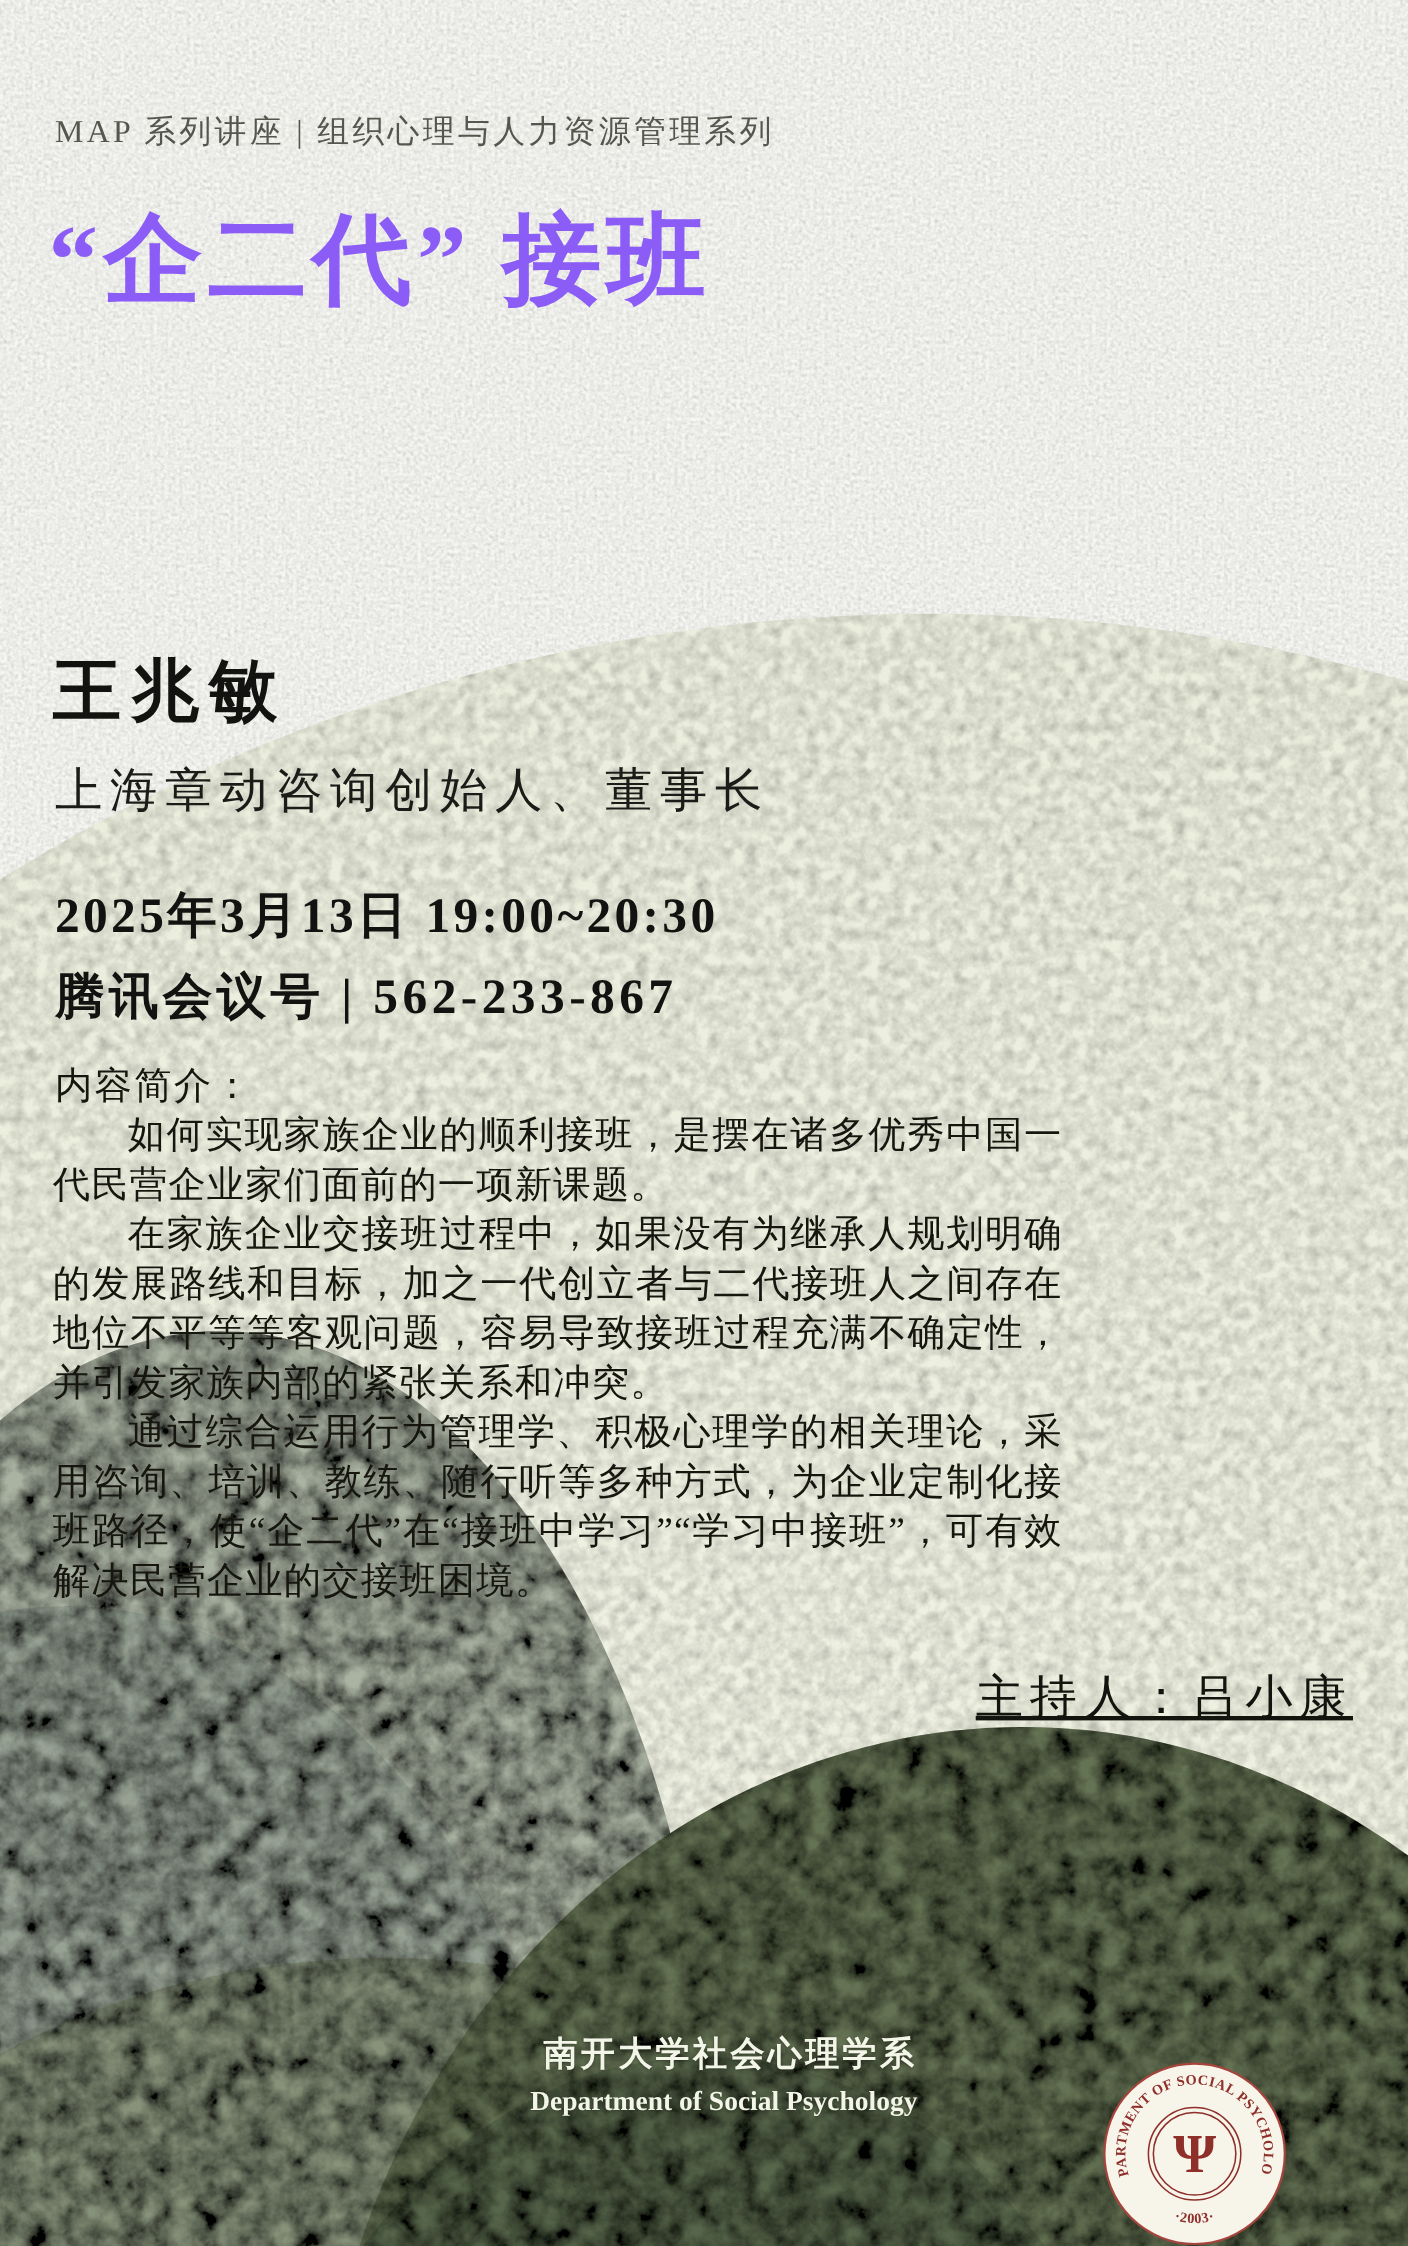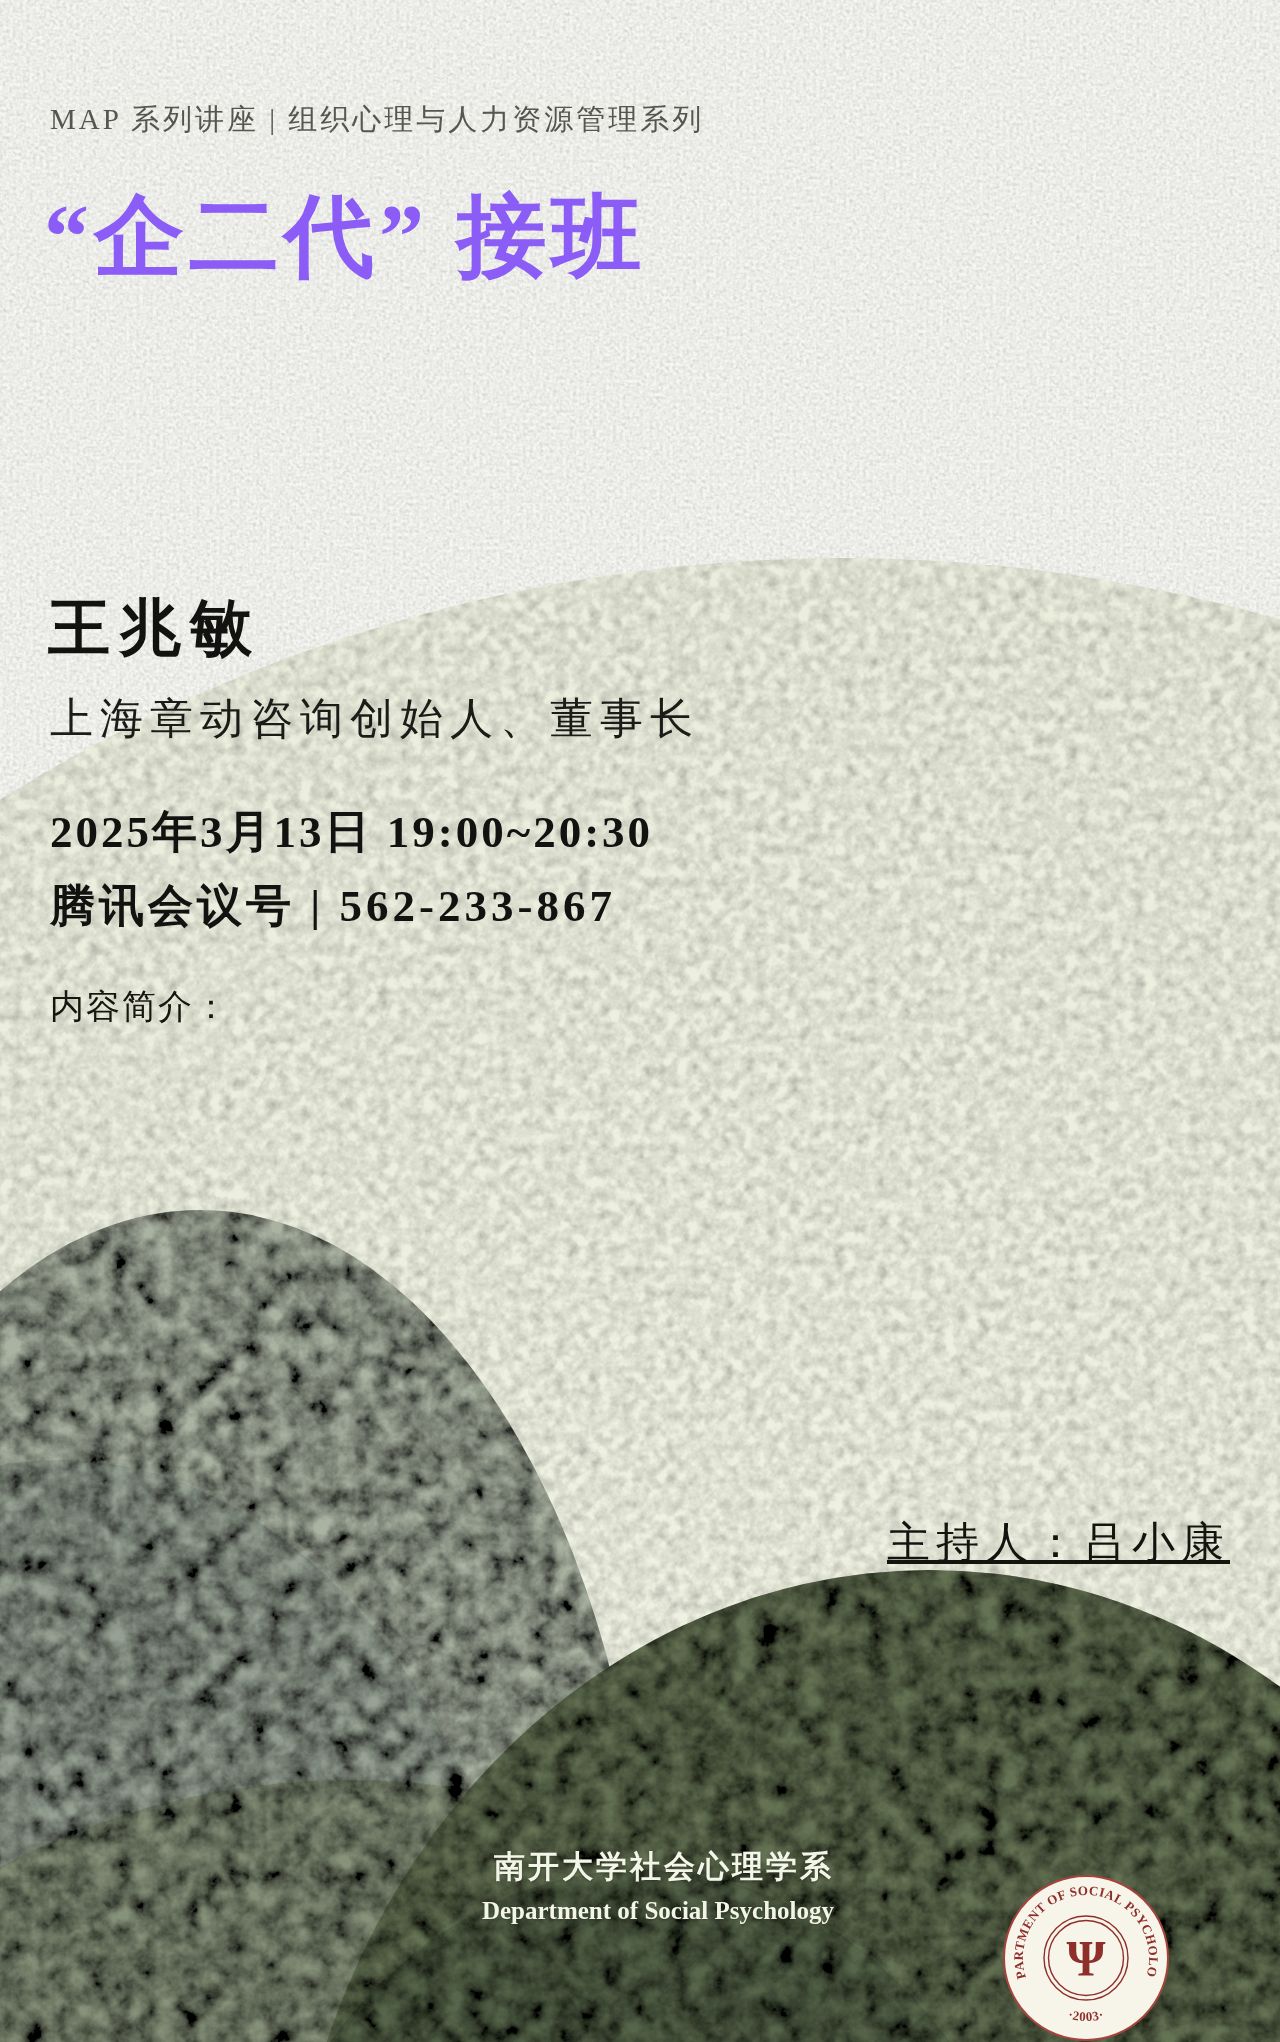--- a/index.html
+++ b/index.html
@@ -35,21 +35,21 @@
   .meeting-datetime {
     position:absolute; left:50px; top:802px;
     font-size:45px; font-weight:600; letter-spacing:3px; color:#121210;
   }
   .meeting-id {
     position:absolute; left:50px; top:876px;
     font-size:45px; font-weight:600; letter-spacing:4px; color:#121210;
   }
   .intro-heading {
     position:absolute; left:50px; top:964px;
-    font-size:34px; letter-spacing:2px; color:#16160f;margin-top:20px;
+    font-size:34px; letter-spacing:2px; color:#16160f;
   }
   .intro-body {
     position:absolute; left:48px; top:1010px; width:918px;
     font-size:34px; line-height:45px; letter-spacing:1px;
     text-align:justify; color:#16160f;
   }
   .intro-body p { margin:0; text-indent:2em; }
   .host-line {
     position:absolute; right:50px; top:1514px;
     font-size:43px; letter-spacing:6px; color:#14140f;text-decoration:underline;
@@ -121,20 +121,25 @@
     <span style="display:block">“企二代” 接班</span>
   </h1>
 
   <div class="speaker-name">王兆敏</div>
   <div class="speaker-affiliation">上海章动咨询创始人、董事长</div>
 
   <div class="meeting-datetime">2025年3月13日 19:00~20:30</div>
   <div class="meeting-id">腾讯会议号 | 562-233-867</div>
 
   <div class="intro-heading">内容简介：</div>
+  <div class="intro-body">
+    <p>如何实现家族企业的顺利接班，是摆在诸多优秀中国一代民营企业家们面前的一项新课题。</p>
+    <p>在家族企业交接班过程中，如果没有为继承人规划明确的发展路线和目标，加之一代创立者与二代接班人之间存在地位不平等等客观问题，容易导致接班过程充满不确定性，并引发家族内部的紧张关系和冲突。</p>
+    <p>通过综合运用行为管理学、积极心理学的相关理论，采用咨询、培训、教练、随行听等多种方式，为企业定制化接班路径，使“企二代”在“接班中学习”“学习中接班”，可有效解决民营企业的交接班困境。</p>
+  </div>
 
   <div class="host-line">主持人：吕小康</div>
 
   <div class="footer-credits">
     <div class="dept-cn">南开大学社会心理学系</div>
     <div class="dept-en">Department of Social Psychology</div>
   </div>
 
   <svg class="seal" viewBox="0 0 172 172" aria-hidden="true">
     <circle class="seal-bg" cx="86" cy="86" r="82"></circle>

